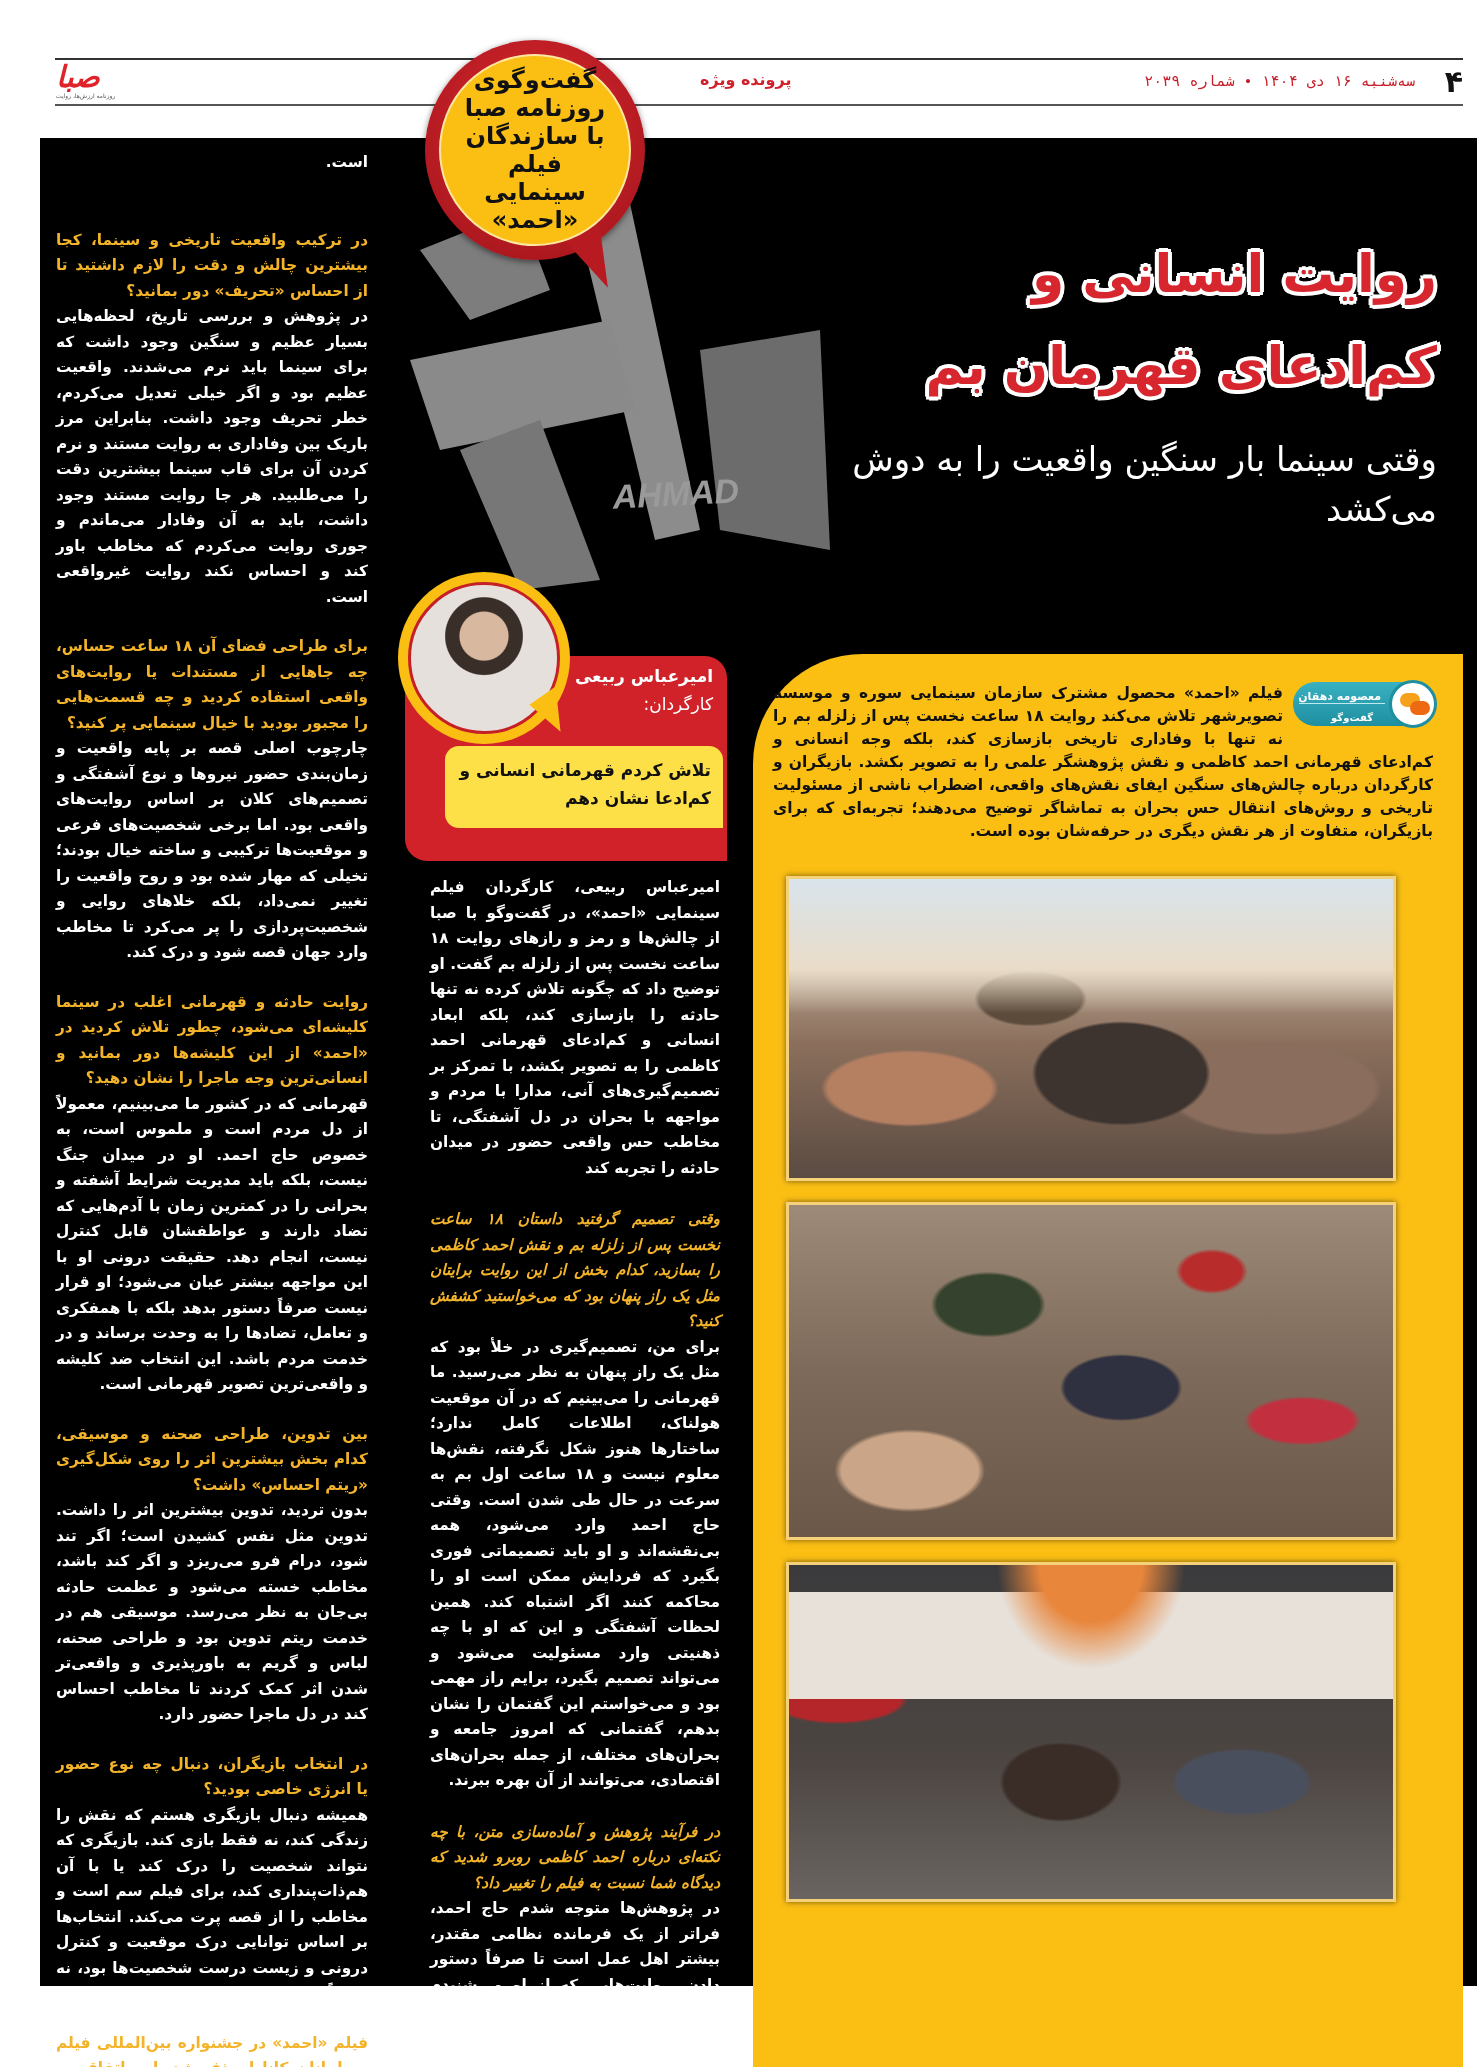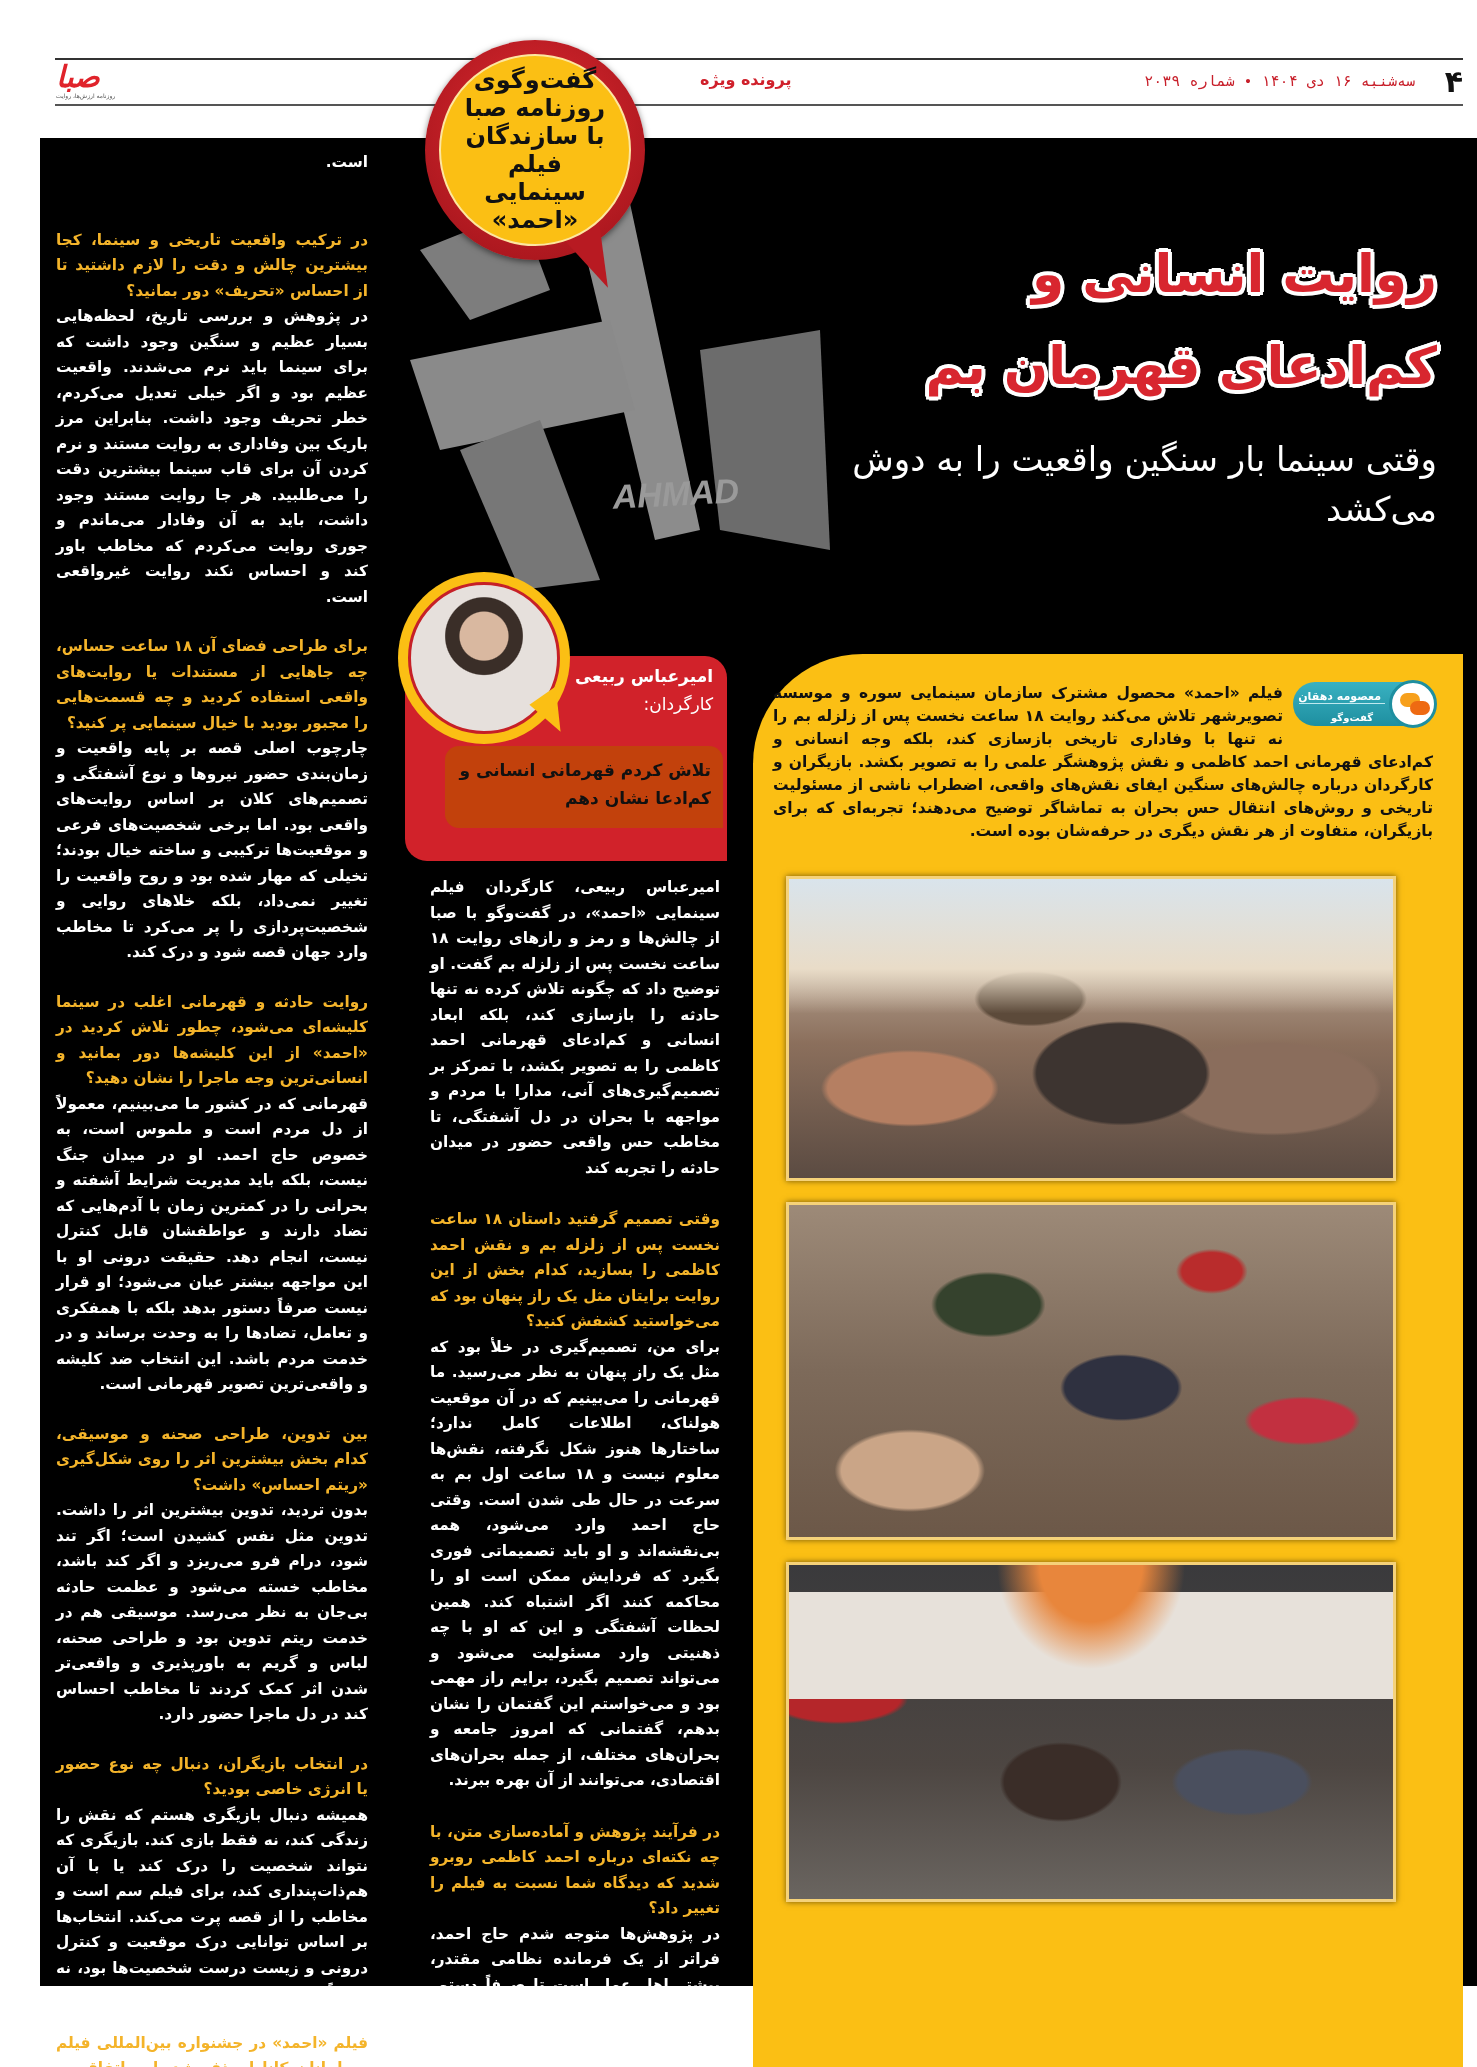--- a/index.html
+++ b/index.html
@@ -35,21 +35,21 @@
   .headline h1 { font-size: 52px; line-height: 92px; font-weight: bold; color: #d8262f; text-shadow: -3px -3px 0 #fff, 3px -3px 0 #fff, -3px 3px 0 #fff, 3px 3px 0 #fff, 0 4px 0 #fff, 0 -4px 0 #fff, 4px 0 0 #fff, -4px 0 0 #fff; font-family: "DejaVu Sans", sans-serif; }
   .headline h2 { margin-top: 22px; font-size: 34px; line-height: 50px; color: #fff; font-weight: normal; }
 
   
   .director-photo { position: absolute; left: 398px; top: 572px; width: 172px; height: 172px; border-radius: 50%; background: #fbbf14; z-index: 4; padding: 10px; }
   .director-photo::after { content: ""; position: absolute; left: 140px; top: 120px; border-left: 10px solid transparent; border-right: 22px solid transparent; border-top: 40px solid #fbbf14; transform: rotate(-35deg); }
   .director-photo .ring { width: 100%; height: 100%; border-radius: 50%; border: 3px solid #c62027; overflow: hidden; background: radial-gradient(circle at 50% 35%, #d9b8a0 0 20%, #3a2e28 21% 32%, #e6e0dc 33%); }
   .director-card { position: absolute; left: 405px; top: 656px; width: 322px; height: 205px; background: #d1222a; border-radius: 22px 22px 0 22px; z-index: 3; }
   .director-name { position: absolute; right: 14px; top: 10px; font-size: 17px; font-weight: bold; color: #fff; text-align: right; }
   .director-role { position: absolute; right: 14px; top: 38px; font-size: 17px; color: #fff; }
-  .quote-box { position: absolute; left: 40px; top: 90px; width: 278px; height: 82px; background: #c2410c; border-radius: 14px 14px 0 14px; padding: 10px 12px; }
+  .quote-box { position: absolute; left: 40px; top: 90px; width: 278px; height: 82px; background: #fde047; border-radius: 14px 14px 0 14px; padding: 10px 12px; }
   .quote-box span { font-size: 17px; font-weight: bold; color: #111; line-height: 28px; display: block; text-align: right; }
 
   
   .yellow-frame { position: absolute; left: 753px; top: 654px; width: 710px; height: 1413px; background: #fbbf14; border-radius: 110px 0 0 0; }
   .intro { position: absolute; right: 30px; top: 28px; width: 660px; font-size: 15.5px; line-height: 23px; color: #111; font-weight: bold; text-align: justify; }
   .author-badge { float: right; width: 140px; height: 44px; margin: 0 0 4px 10px; border-radius: 22px; background: linear-gradient(#39b1c1, #1e8fa0); position: relative; color: #fff; text-align: center; }
   .author-badge .chat { position: absolute; right: -4px; top: -2px; width: 48px; height: 48px; border-radius: 50%; background: #fff; border: 3px solid #1e8fa0; }
   .author-badge .chat::before { content: ""; position: absolute; left: 8px; top: 10px; width: 20px; height: 14px; border-radius: 8px; background: #f7a01c; }
   .author-badge .chat::after { content: ""; position: absolute; left: 18px; top: 18px; width: 20px; height: 14px; border-radius: 8px; background: #ee6a12; }
   .author-badge .name { position: absolute; right: 52px; top: 3px; font-size: 11px; font-weight: bold; }
@@ -78,21 +78,21 @@
       radial-gradient(ellipse at 75% 65%, #4a4f5e 0 10%, transparent 11%),
       radial-gradient(ellipse at 8% 40%, #b5262a 0 8%, transparent 9%),
       linear-gradient(180deg, #3a3a3c 0%, #4d4642 60%, #6a6560 100%); }
 
   
   .col { position: absolute; color: #fff; font-size: 15.3px; line-height: 25.5px; text-align: justify; }
   .col .q { color: #f4b42a; font-weight: bold; margin-top: 24px; }
   .col .a { font-weight: bold; }
   .col.left { left: 56px; top: 150px; width: 312px; }
   .col.mid { left: 430px; top: 875px; width: 290px; }
-  .col.mid .q { margin-top: 26px; }
+  .col.mid .q { margin-top: 26px; font-style: italic; }
   .col.left .q.first { margin-top: 52px; }
 </style>
 </head>
 <body>
 
 <div class="hdr-line top"></div>
 <div class="hdr-line bot"></div>
 <div class="page-num">۴</div>
 <div class="issue-info">سه‌شنبه ۱۶ دی ۱۴۰۴ • شماره ۲۰۳۹</div>
 <div class="section-label">پرونده ویژه</div>

